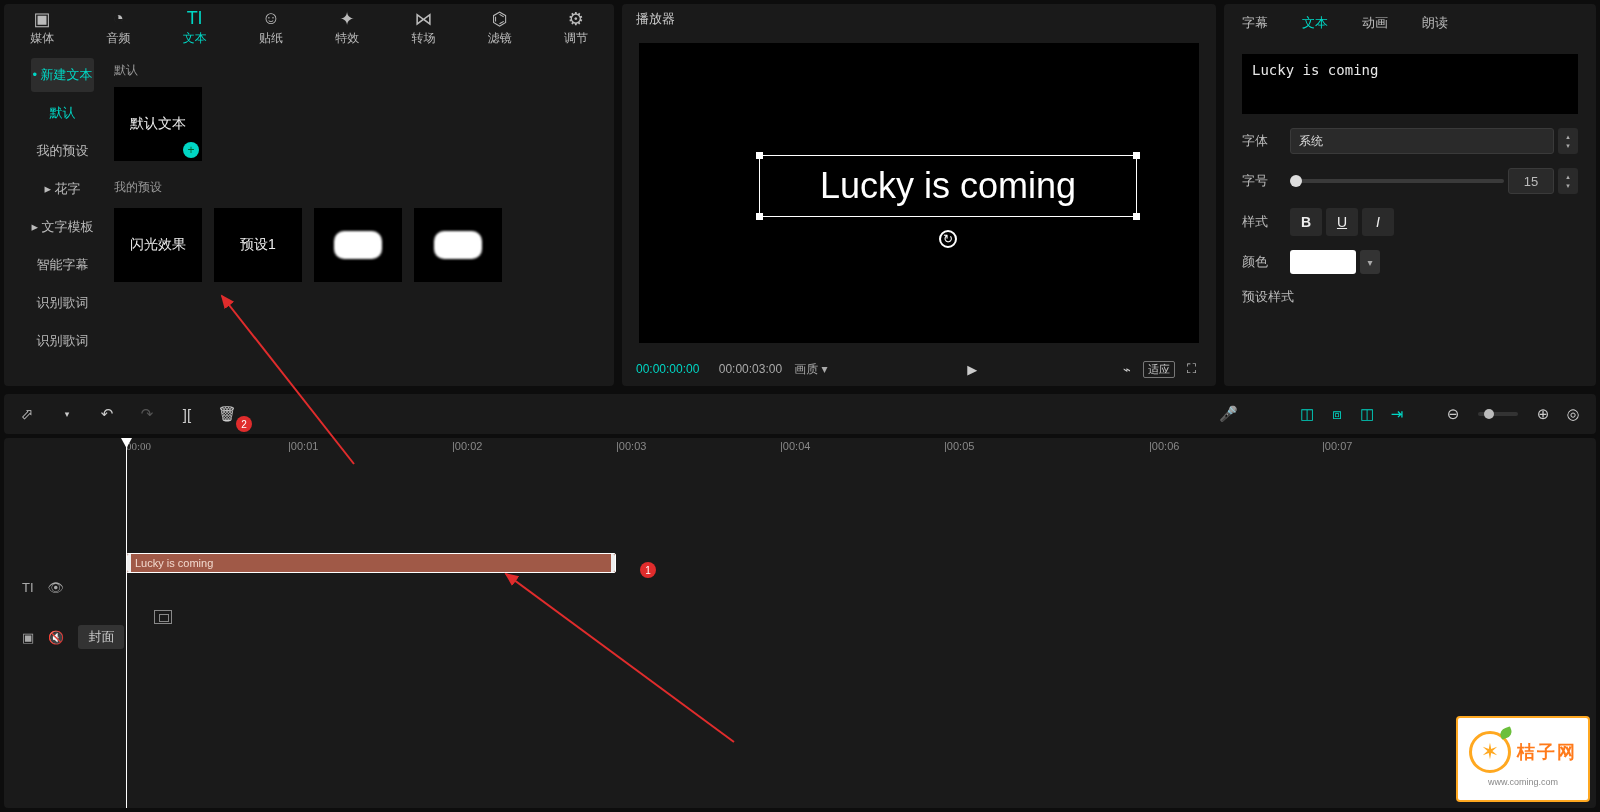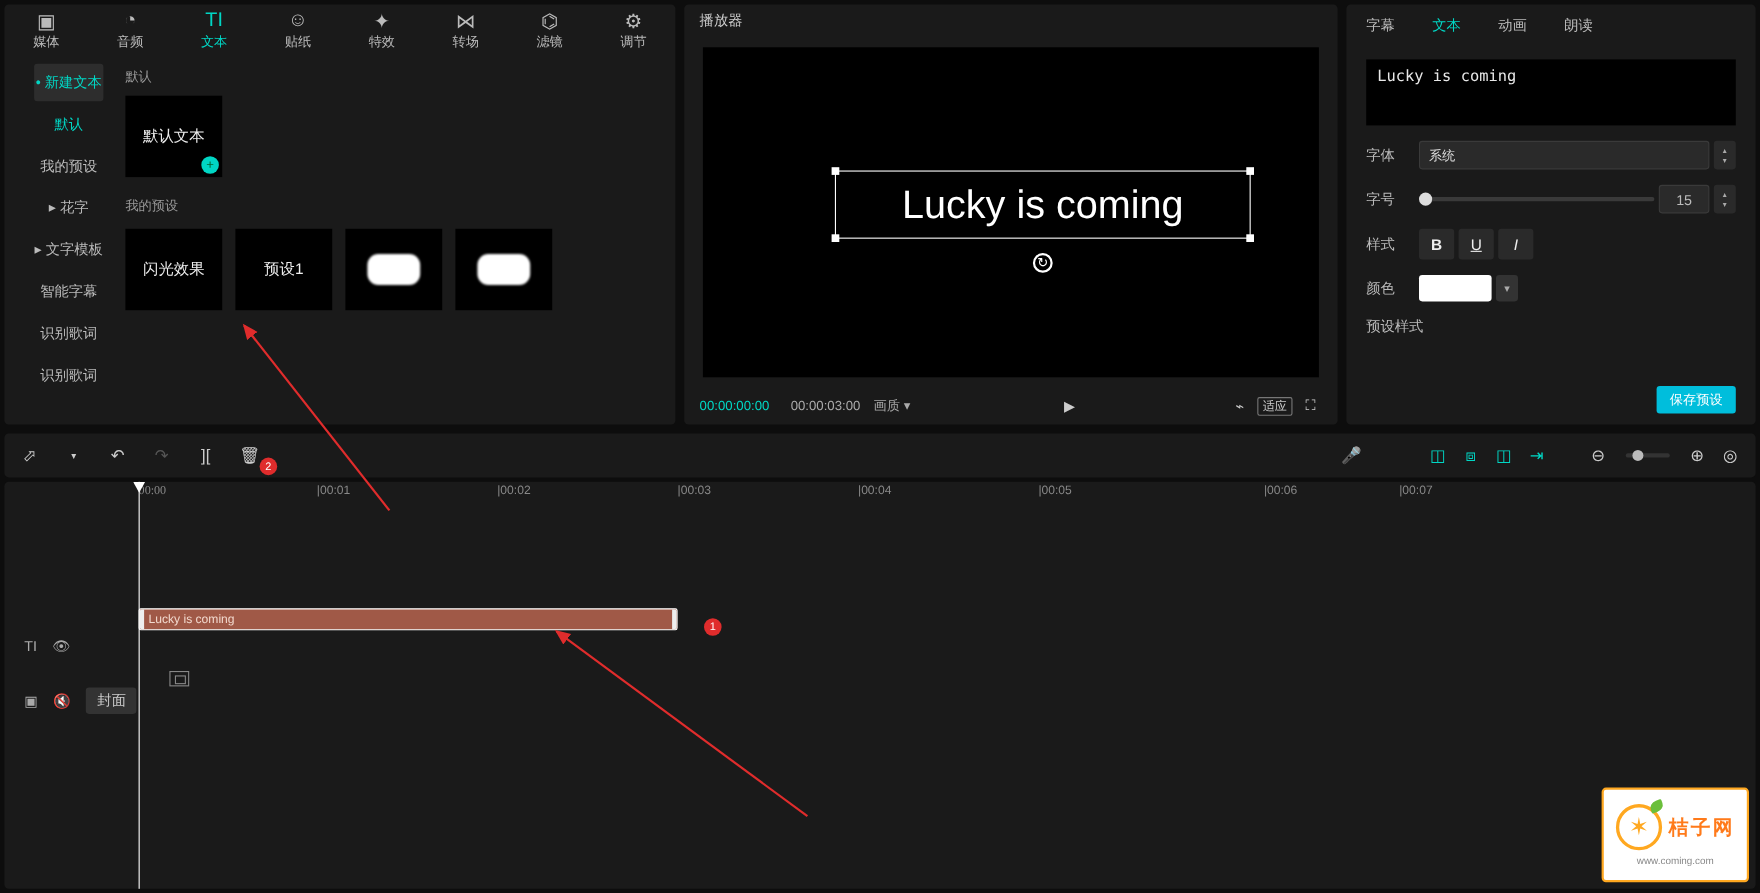--- a/index.html
+++ b/index.html
@@ -246,23 +246,20 @@
       </div>
       <div class="row">
         <div class="lbl">颜色</div>
         <div class="color-swatch"></div>
         <div class="color-more">▾</div>
       </div>
       <div class="row">
         <div class="lbl" style="width:auto">预设样式</div>
       </div>
     </div>
-    <div class="insp-footer">
-      <button class="save-preset-btn">保存预设</button>
-    </div>
   </div>
 </div>
 
 <div class="toolbar">
   <span class="tb-btn">⬀</span>
   <span class="tb-btn" style="font-size:9px">▾</span>
   <span class="tb-btn">↶</span>
   <span class="tb-btn disabled">↷</span>
   <span class="tb-btn">][</span>
   <span class="tb-btn">🗑</span>
@@ -298,21 +295,21 @@
   </div>
   <div class="tracks">
     <div class="ruler">
       <span class="ruler-break">00:00</span>
       <span class="ruler-tick" style="left:162px">|00:01</span>
       <span class="ruler-tick" style="left:326px">|00:02</span>
       <span class="ruler-tick" style="left:490px">|00:03</span>
       <span class="ruler-tick" style="left:654px">|00:04</span>
       <span class="ruler-tick" style="left:818px">|00:05</span>
       <span class="ruler-tick" style="left:1023px">|00:06</span>
-      <span class="ruler-tick" style="left:1146px">|00:07</span>
+      <span class="ruler-tick" style="left:1196px">|00:07</span>
     </div>
     <div class="playhead"></div>
     <div class="text-clip text-clip-top">
         <span>Lucky is coming</span>
       </div>
     <div class="frame-icon" style="top:172px"></div>
   </div>
 
   <svg class="arrow-svg" style="left:130px; top:-154px;" width="240" height="190">
     <defs>

